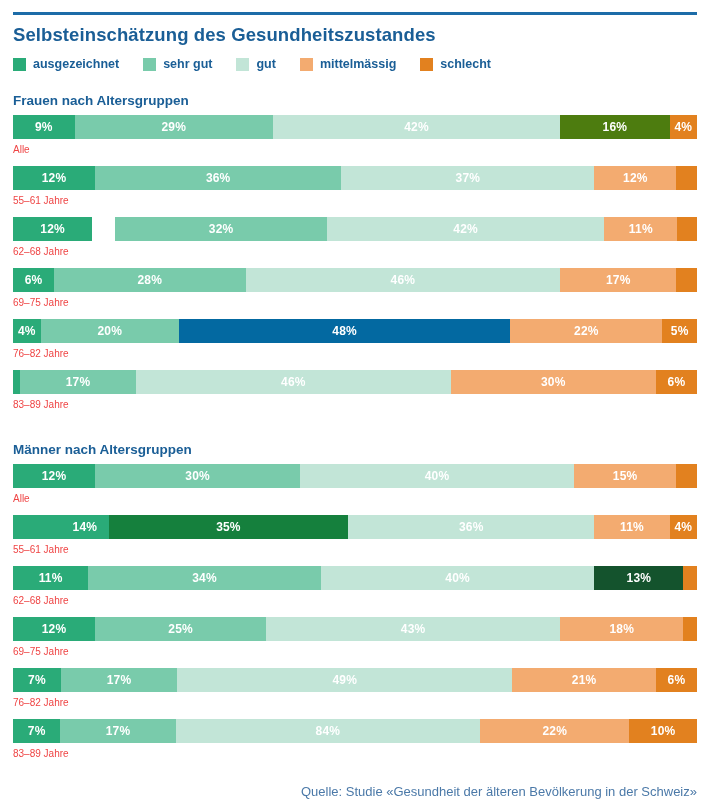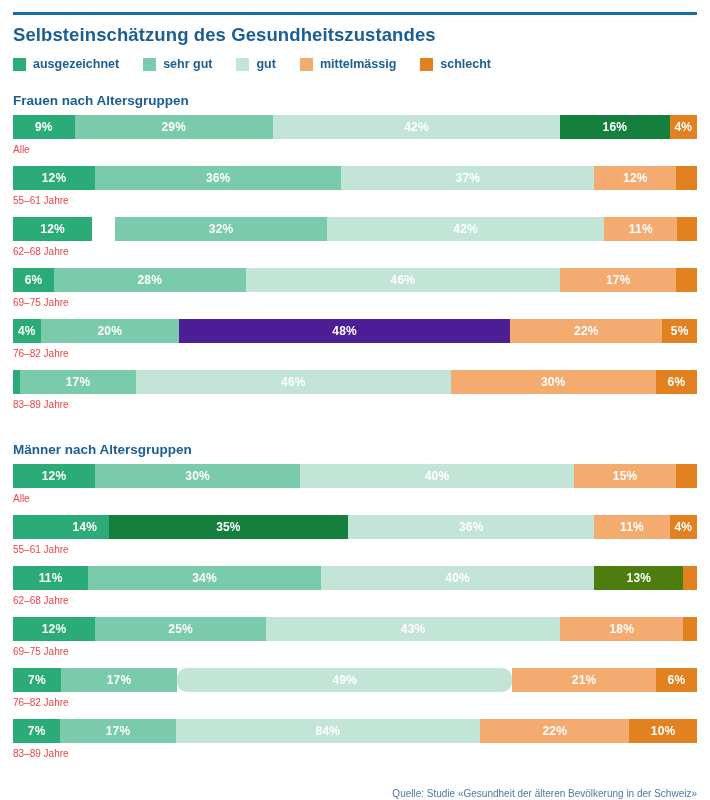--- a/index.html
+++ b/index.html
@@ -96,21 +96,21 @@
     color: #ef4444;
     font-size: 10px;
     margin-top: 3px;
     line-height: 15px;
   }
   .source {
     position: absolute;
     right: 13px;
     bottom: 13px;
     color: #4b79a8;
-    font-size: 10px;
+    font-size: 13px;
     text-align: left;
   }
 </style>
 </head>
 <body>
 
 <div id="page">
 
   <div class="top-rule"></div>
 
@@ -146,21 +146,21 @@
           <div class="bar">
             <div class="seg" style="background: rgb(42, 171, 120); width: 9%;">
               <span class="seg-label">9%</span>
             </div>
             <div class="seg" style="background: rgb(121, 203, 171); width: 29%;">
               <span class="seg-label">29%</span>
             </div>
             <div class="seg" style="background: rgb(194, 229, 215); width: 42%;">
               <span class="seg-label">42%</span>
             </div>
-            <div class="seg" style="background: #15803d; width: 16%;">
+            <div class="seg" style="background: #4d7c0f; width: 16%;">
               <span class="seg-label">16%</span>
             </div>
             <div class="seg" style="background: rgb(226, 129, 31); width: 4%;">
               <span class="seg-label">4%</span>
             </div>
           </div>
           <div class="bar-caption">Alle</div>
         </div>
         <div class="bar-row">
           <div class="bar">
@@ -223,21 +223,21 @@
           <div class="bar-caption">69–75 Jahre</div>
         </div>
         <div class="bar-row">
           <div class="bar">
             <div class="seg" style="background: rgb(42, 171, 120); width: 4.0404%;">
               <span class="seg-label">4%</span>
             </div>
             <div class="seg" style="background: rgb(121, 203, 171); width: 20.202%;">
               <span class="seg-label">20%</span>
             </div>
-            <div class="seg" style="background: #4c1d95; width: 48.4848%;">
+            <div class="seg" style="background: #0369a1; width: 48.4848%;">
               <span class="seg-label">48%</span>
             </div>
             <div class="seg" style="background: rgb(243, 171, 112); width: 22.2222%;">
               <span class="seg-label">22%</span>
             </div>
             <div class="seg" style="background: rgb(226, 129, 31); width: 5.05051%;">
               <span class="seg-label">5%</span>
             </div>
           </div>
           <div class="bar-caption">76–82 Jahre</div>
@@ -309,21 +309,21 @@
           <div class="bar">
             <div class="seg" style="background: rgb(42, 171, 120); width: 11%;">
               <span class="seg-label">11%</span>
             </div>
             <div class="seg" style="background: rgb(121, 203, 171); width: 34%;">
               <span class="seg-label">34%</span>
             </div>
             <div class="seg" style="background: rgb(194, 229, 215); width: 40%;">
               <span class="seg-label">40%</span>
             </div>
-            <div class="seg" style="background: #4d7c0f; width: 13%;">
+            <div class="seg" style="background: #14532d; width: 13%;">
               <span class="seg-label">13%</span>
             </div>
             <div class="seg" style="background: rgb(226, 129, 31); width: 2%;">
               <span class="seg-label"></span>
             </div>
           </div>
           <div class="bar-caption">62–68 Jahre</div>
         </div>
         <div class="bar-row">
           <div class="bar">
@@ -346,21 +346,21 @@
           <div class="bar-caption">69–75 Jahre</div>
         </div>
         <div class="bar-row">
           <div class="bar">
             <div class="seg" style="background: rgb(42, 171, 120); width: 7%;">
               <span class="seg-label">7%</span>
             </div>
             <div class="seg" style="background: rgb(121, 203, 171); width: 17%;">
               <span class="seg-label">17%</span>
             </div>
-            <div class="seg" style="background: rgb(194, 229, 215); width: 49%; border-radius: 10px;">
+            <div class="seg" style="background: rgb(194, 229, 215); width: 49%;">
               <span class="seg-label">49%</span>
             </div>
             <div class="seg" style="background: rgb(243, 171, 112); width: 21%; align-items: center;">
               <span class="seg-label">21%</span>
             </div>
             <div class="seg" style="background: rgb(226, 129, 31); width: 6%;">
               <span class="seg-label">6%</span>
             </div>
           </div>
           <div class="bar-caption">76–82 Jahre</div>

